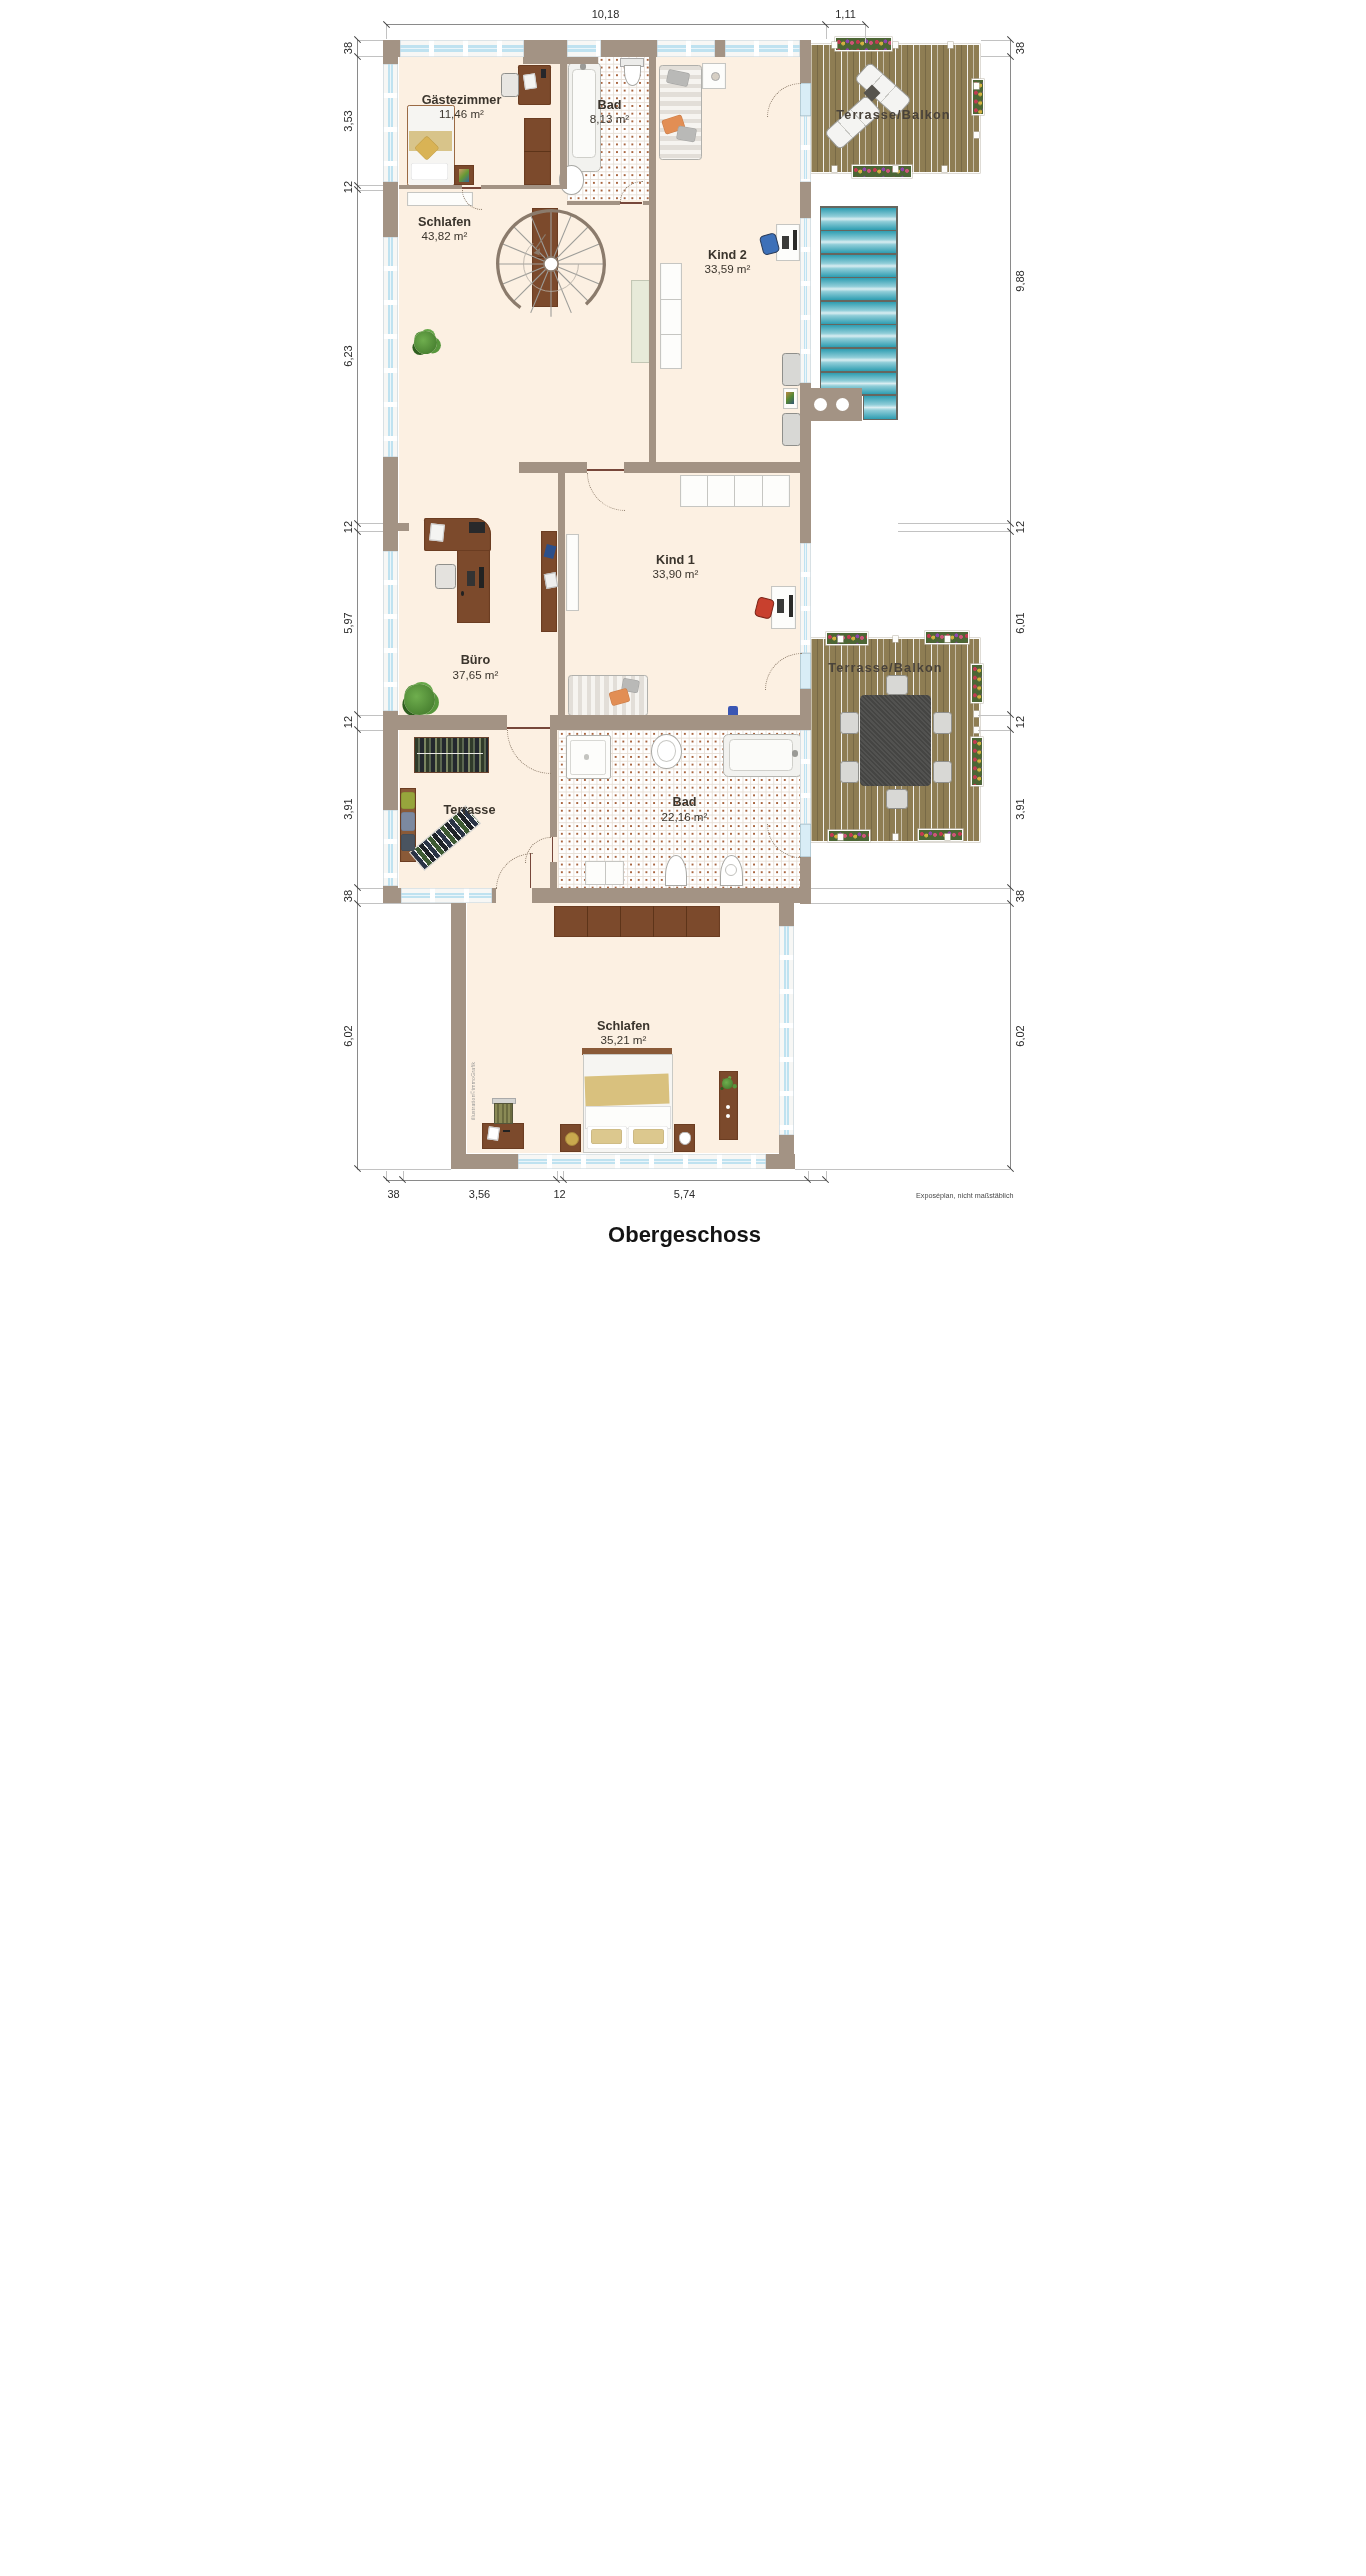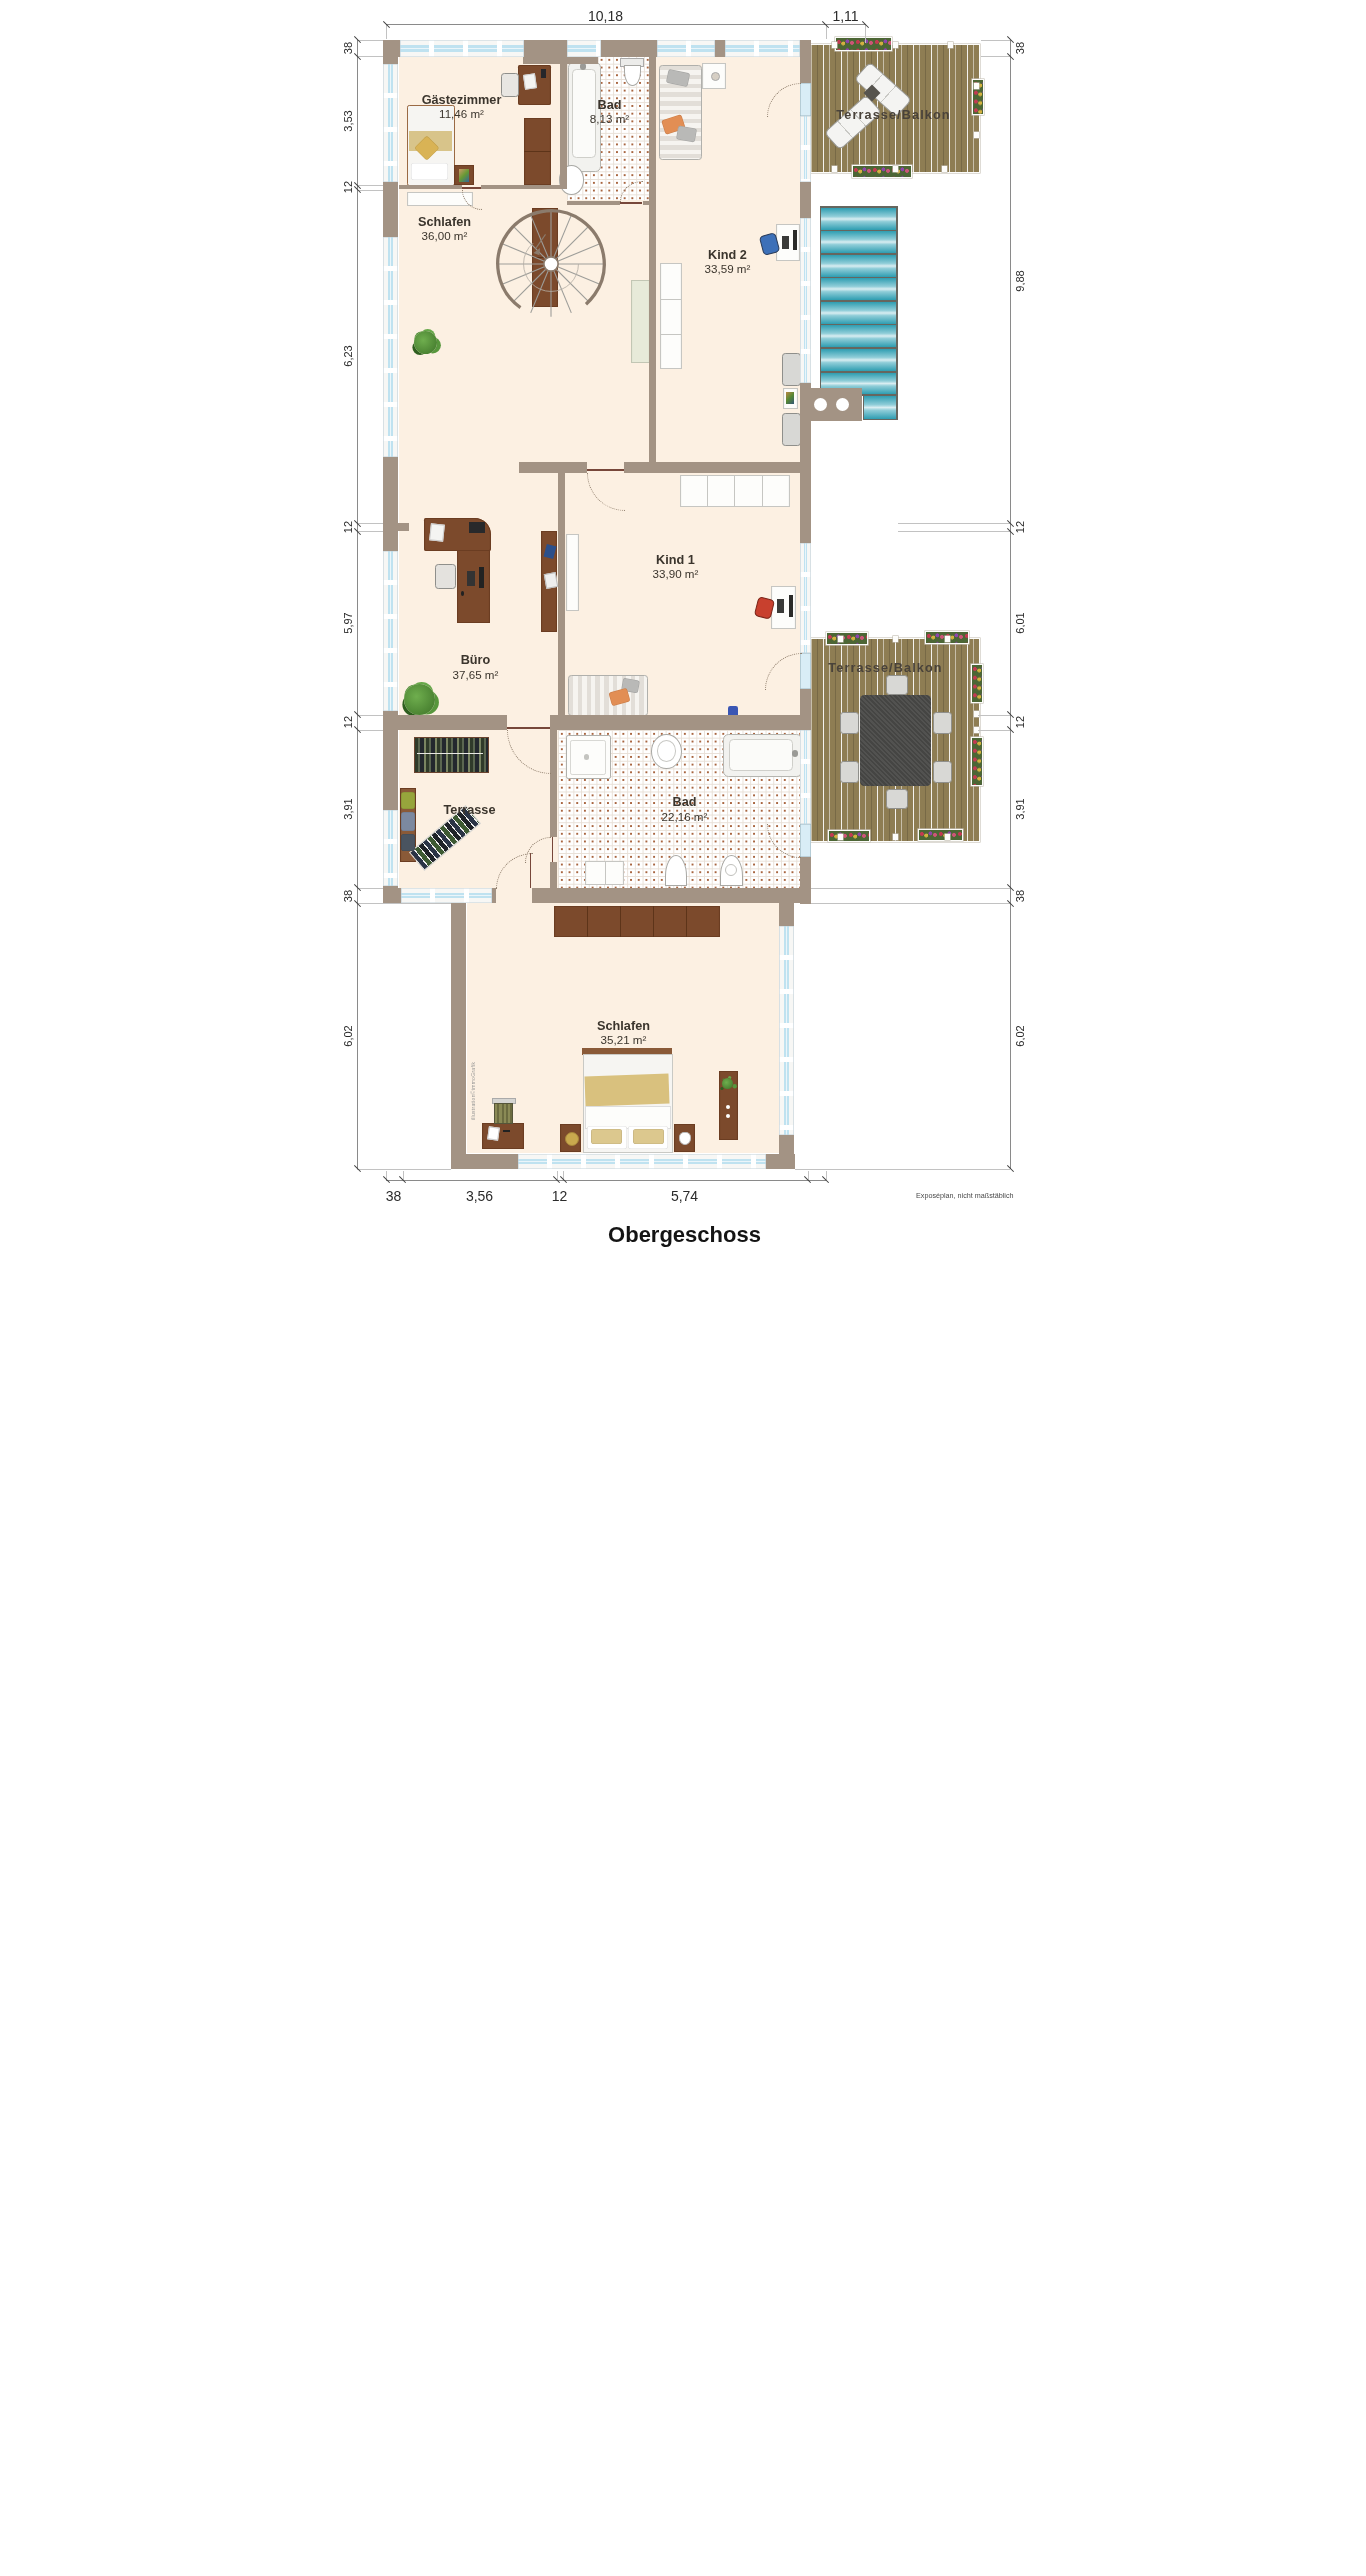--- a/index.html
+++ b/index.html
@@ -12,21 +12,21 @@
   .ti{z-index:2;background-color:#fff;background-image:radial-gradient(circle at 3.9px 3.9px,#a8653f 0.8px,rgba(0,0,0,0) 1.2px),linear-gradient(to right,#e9e0d7 0.6px,rgba(0,0,0,0) 0.6px),linear-gradient(to bottom,#e9e0d7 0.6px,rgba(0,0,0,0) 0.6px);background-size:7.7px 7.7px;}
   .wh{z-index:32;background-image:repeating-linear-gradient(90deg,rgba(0,0,0,0) 0 29px,#fff 29px 34px),linear-gradient(180deg,#f7f7f5 0 32%,#bfe2f0 32% 45%,#eaf5fa 45% 55%,#bfe2f0 55% 68%,#f7f7f5 68% 100%);box-shadow:inset 0 0 0 0.6px #c2d1d9;}
   .wv{z-index:32;background-image:repeating-linear-gradient(180deg,rgba(0,0,0,0) 0 29px,#fff 29px 34px),linear-gradient(90deg,#f7f7f5 0 32%,#bfe2f0 32% 45%,#eaf5fa 45% 55%,#bfe2f0 55% 68%,#f7f7f5 68% 100%);box-shadow:inset 0 0 0 0.6px #c2d1d9;}
   .deck{z-index:5;background-color:#8e7d53;background-image:repeating-linear-gradient(90deg,rgba(255,255,255,.5) 0 0.6px,rgba(0,0,0,0) 0.6px 6px,rgba(0,0,0,.16) 6px 6.6px,rgba(0,0,0,0) 6.6px 12px,rgba(255,255,255,.9) 12px 12.7px,rgba(0,0,0,0) 12.7px 18px);border:1.7px solid #fcfcfa;box-shadow:0 0 0 0.6px #c9c4ba;}
   .sky{background:linear-gradient(180deg,#2e9db1 0,#8fcdd8 38%,#d8edf1 50%,#8fcdd8 62%,#2e9db1 100%);}
   .skyfrm{z-index:8;background:#66665f;display:flex;flex-direction:column;gap:1.7px;padding:1.7px;box-sizing:border-box;}
   .skyfrm>div{flex:1;}
   .dl{background:#8a8a8a;z-index:50;}
   .el{background:#c2c2c2;z-index:49;}
   .tk{width:8.8px;height:1.1px;background:#3c3c3c;transform:rotate(45deg);z-index:51;}
-  .dt{font-size:14px;color:#2b2b2b;transform:translateX(-50%);white-space:nowrap;z-index:51;}
+  .dt{font-size:11px;color:#2b2b2b;transform:translateX(-50%);white-space:nowrap;z-index:51;}
   .dv{font-size:11px;color:#2b2b2b;transform:translate(-50%,-50%) rotate(-90deg);white-space:nowrap;z-index:51;}
   .rl{font-weight:700;font-size:12.7px;color:#3b352d;transform:translateX(-50%);white-space:nowrap;z-index:40;}
   .ra{font-weight:400;font-size:11.6px;color:#3b352d;transform:translateX(-50%);white-space:nowrap;z-index:40;}
   .tb{font-weight:700;font-size:12.7px;letter-spacing:1.1px;color:#49423a;transform:translateX(-50%);white-space:nowrap;z-index:40;}
   .arc{border:1.1px dotted #8d7c6a;z-index:35;}
   .th{background:#77473a;z-index:34;}
   .gl{background:#d9edf6;box-shadow:inset 0 0 0 0.6px #9db6c0;z-index:33;}
   .fb{z-index:6;border:1.1px solid #fcfcfa;box-shadow:0 0 0 0.6px #c9c4ba;background-color:#4c6635;background-image:radial-gradient(circle at 15% 45%,#c23a52 1.7px,rgba(0,0,0,0) 2.2px),radial-gradient(circle at 38% 62%,#d4b13f 1.7px,rgba(0,0,0,0) 2.2px),radial-gradient(circle at 60% 38%,#8e44ad 1.7px,rgba(0,0,0,0) 2.2px),radial-gradient(circle at 84% 55%,#cc5577 1.7px,rgba(0,0,0,0) 2.2px);background-size:19px 8.8px;}
   .post{width:5.5px;height:5.5px;background:#fdfdfb;box-shadow:0 0 0 0.6px #c0bbb0;z-index:7;}
   .plant{border-radius:50%;background:radial-gradient(circle at 40% 40%,#6fae4e,#3c7227);box-shadow:7.2px 2.8px 0 -3.3px #57963c,-5.5px 5px 0 -3.9px #2f5e1f,2.2px -6px 0 -3.9px #67a84a,-3.9px -3.9px 0 -4.4px #4a8a33;z-index:22;}
@@ -407,21 +407,21 @@
   <div class="a arc" style="left:183px;top:837px;width:25px;height:25px;border-width:1.1px 0 0 1.1px;border-top-left-radius:100%;"></div>
   <div class="a arc" style="left:154px;top:853px;width:36px;height:35px;border-width:1.1px 0 0 1.1px;border-top-left-radius:100%;"></div>
 
   <div class="a rl" style="left:120px;top:93px;">Gästezimmer</div>
   <div class="a ra" style="left:120px;top:107px;">11,46 m²</div>
   <div class="a rl" style="left:268px;top:98px;">Bad</div>
   <div class="a ra" style="left:268px;top:112px;">8,13 m²</div>
   <div class="a rl" style="left:386px;top:248px;">Kind 2</div>
   <div class="a ra" style="left:386px;top:262px;">33,59 m²</div>
   <div class="a rl" style="left:103px;top:215px;">Schlafen</div>
-  <div class="a ra" style="left:103px;top:229px;">36,00 m²</div>
+  <div class="a ra" style="left:103px;top:229px;">43,82 m²</div>
   <div class="a rl" style="left:334px;top:553px;">Kind 1</div>
   <div class="a ra" style="left:334px;top:567px;">33,90 m²</div>
   <div class="a rl" style="left:134px;top:653px;">Büro</div>
   <div class="a ra" style="left:134px;top:668px;">37,65 m²</div>
   <div class="a rl" style="left:128px;top:803px;">Terrasse</div>
   <div class="a rl" style="left:343px;top:795px;">Bad</div>
   <div class="a ra" style="left:343px;top:810px;">22,16 m²</div>
   <div class="a rl" style="left:282px;top:1019px;">Schlafen</div>
   <div class="a ra" style="left:282px;top:1033px;">35,21 m²</div>
 

